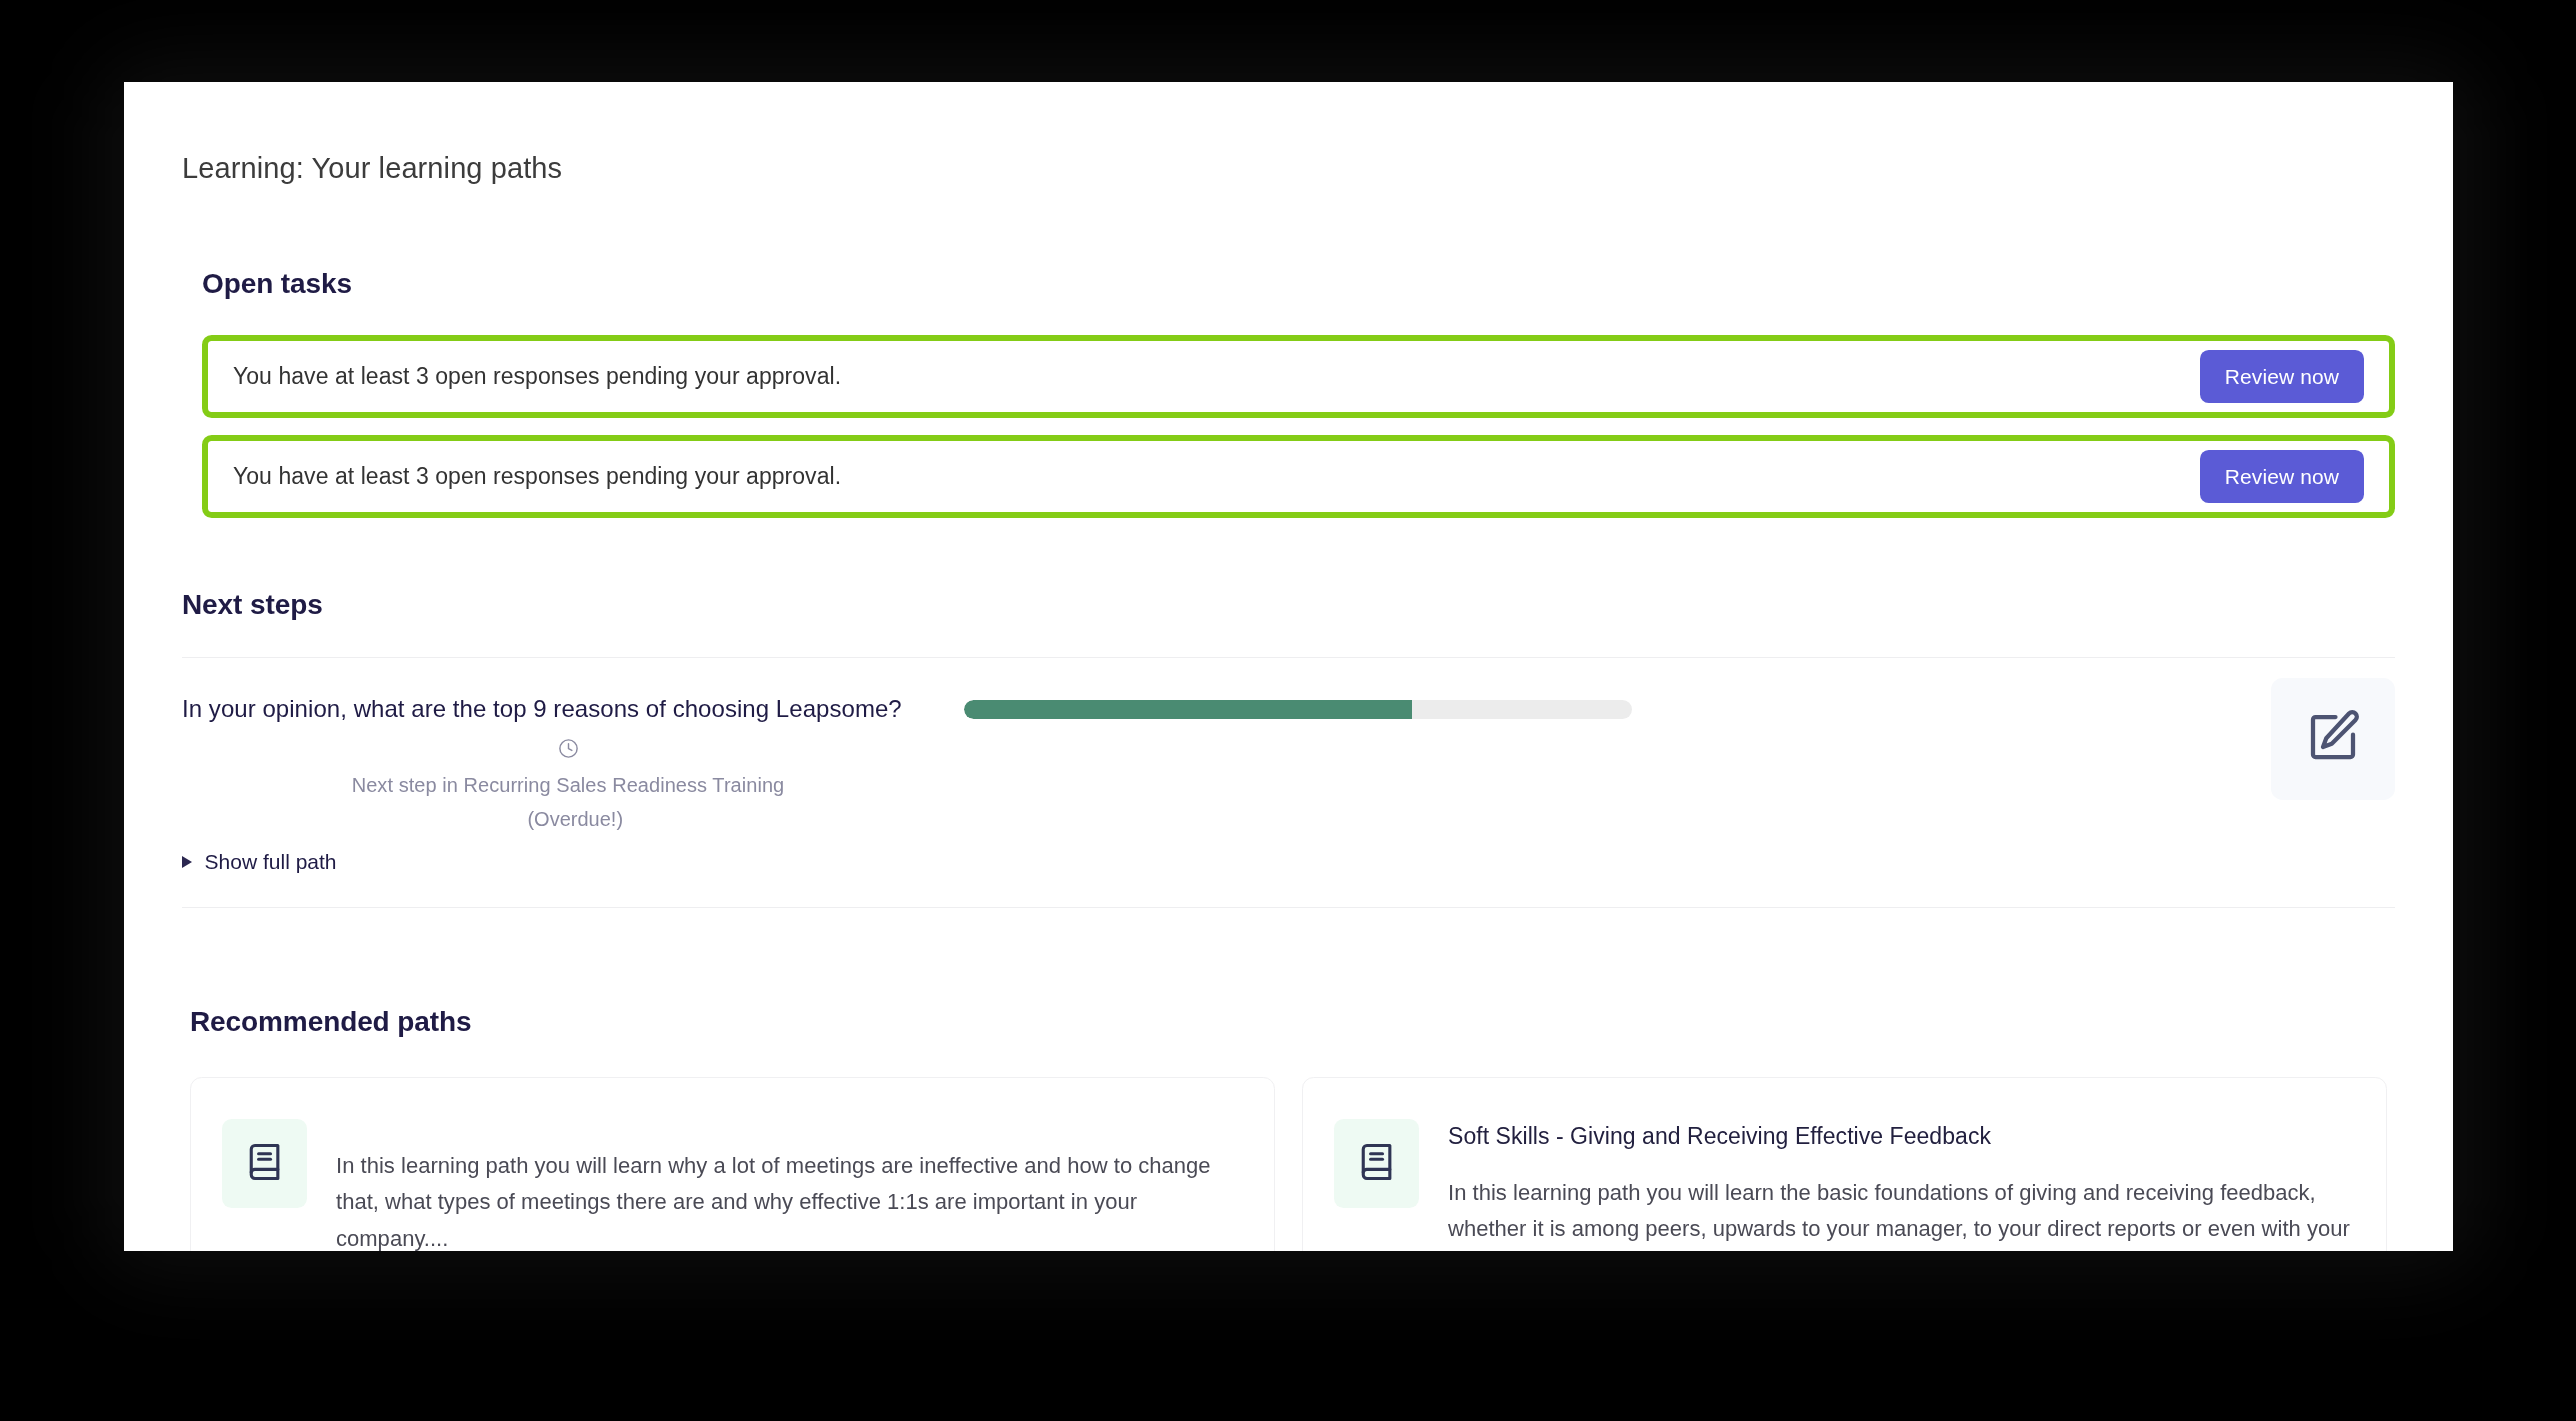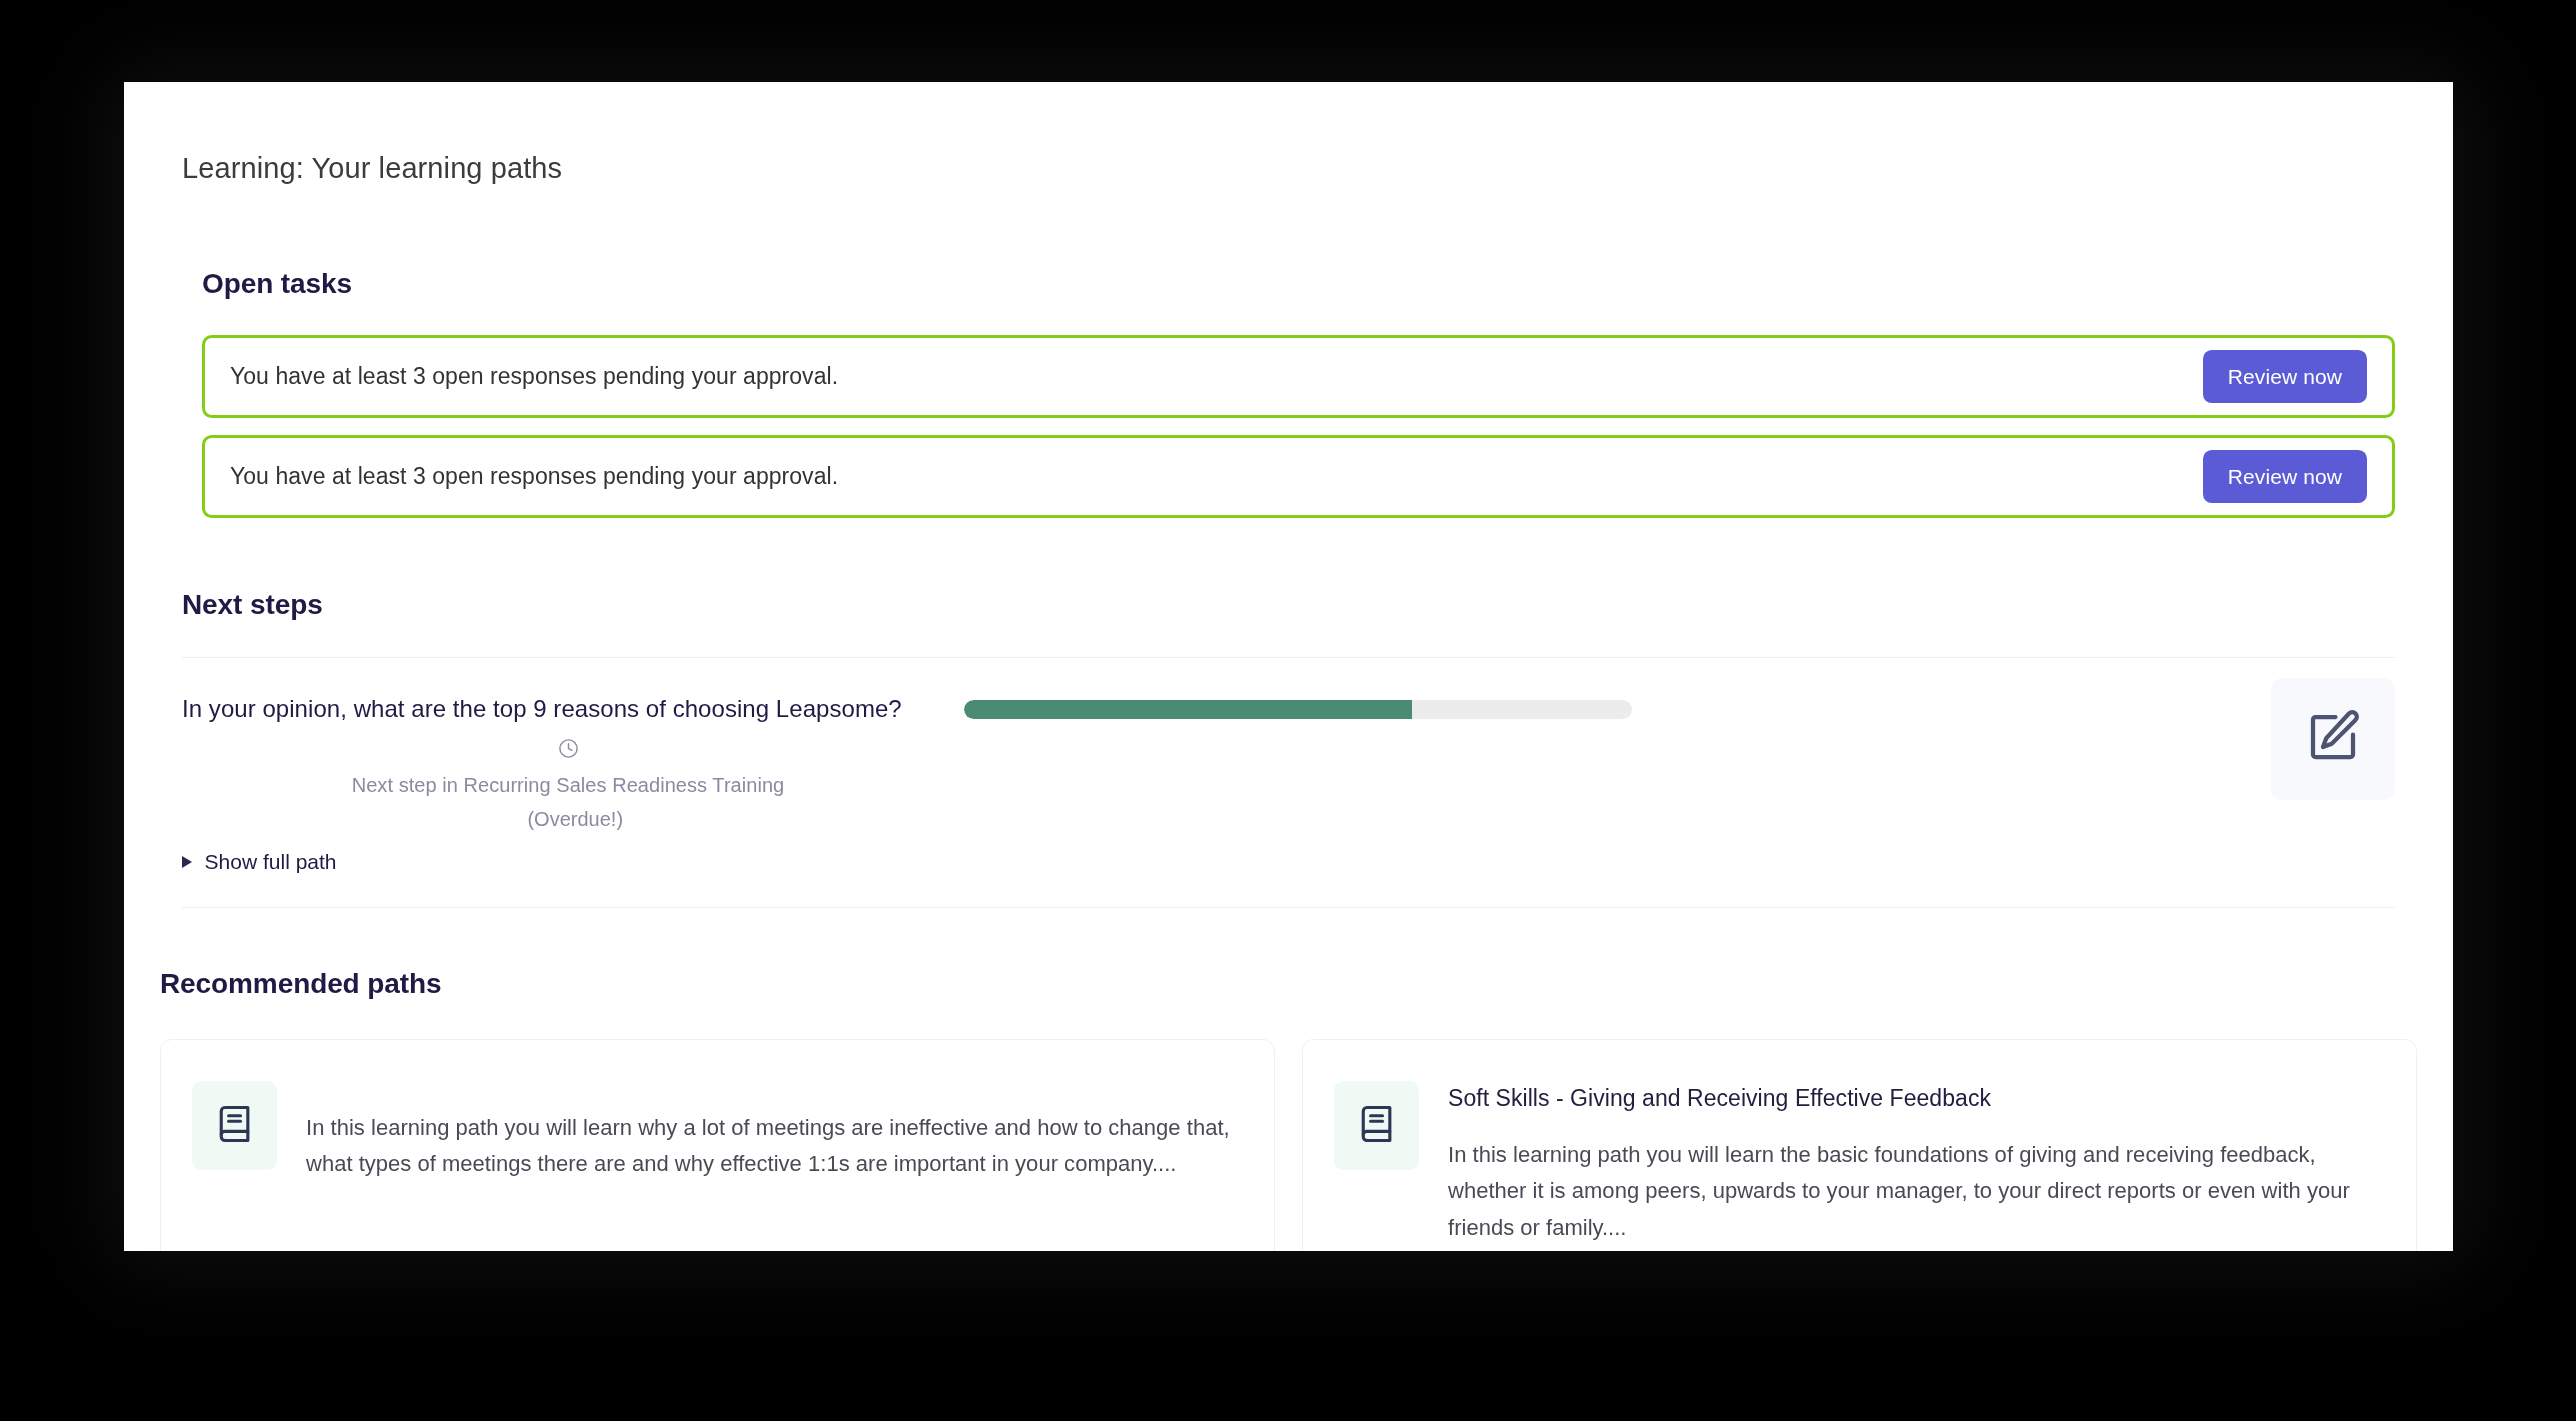--- a/index.html
+++ b/index.html
@@ -59,21 +59,21 @@
 
   
   .open-tasks {
     margin-top: 83px;
     padding: 0 58px;
     margin-left: 20px;
   }
   .task-list { margin-top: 35px; }
 
   .task-card {
-    border: 3px solid #84cc16;
+    border: 6px solid #84cc16;
     border-radius: 9.7px;
     height: 83px;
     display: flex;
     align-items: center;
     justify-content: space-between;
     padding: 0 25px 0 25px;
     margin-bottom: 17.4px;
     background: #ffffff;
   }
 
@@ -187,22 +187,22 @@
     border: none;
     border-radius: 11.6px;
     display: flex;
     align-items: center;
     justify-content: center;
     cursor: pointer;
   }
 
   
   .recommended {
-    margin-top: 60px;
-    padding: 0 36px;
+    margin-top: 98px;
+    padding: 0 66px;
   }
   .rec-grid {
     display: flex;
     gap: 27px;
     margin-top: 39px;
   }
   .rec-card {
     flex: 1;
     border: 1px solid #f0f0f2;
     border-radius: 11.6px;

